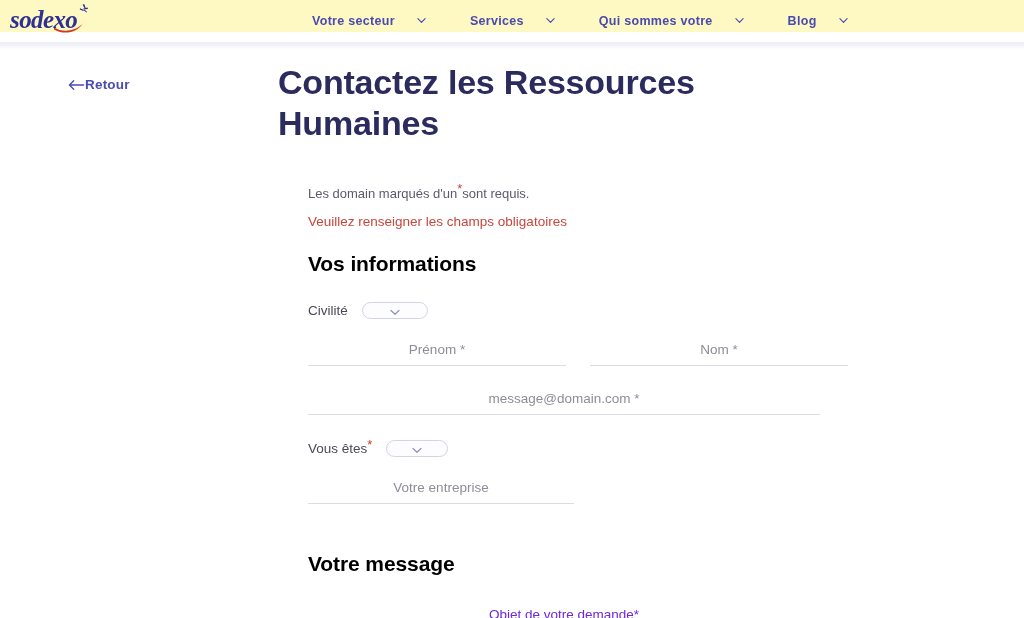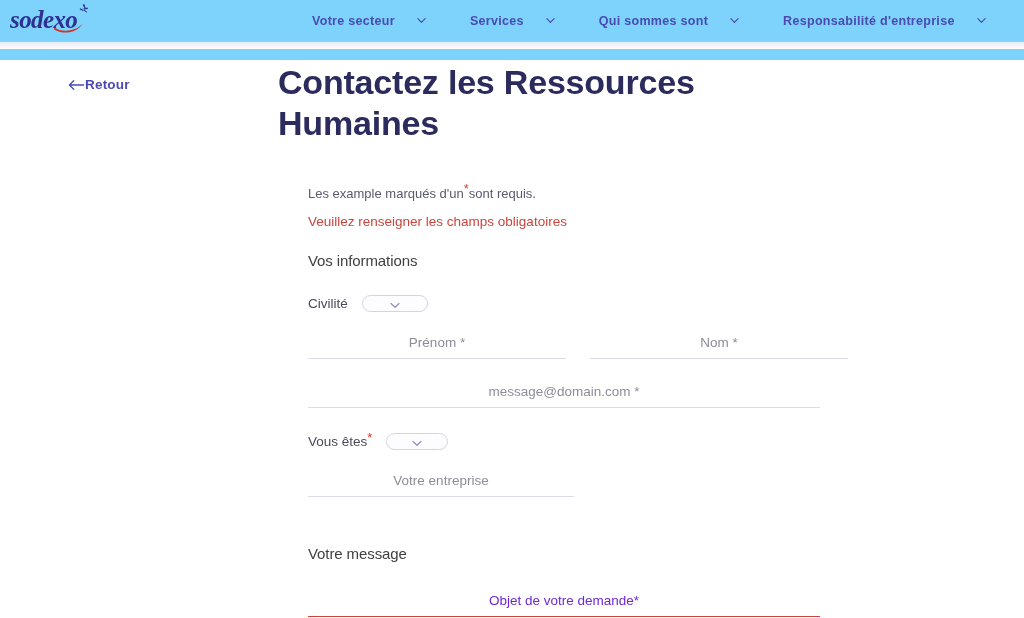--- a/index.html
+++ b/index.html
@@ -12,22 +12,22 @@
     height: 618px;
     background: #ffffff;
     font-family: "Liberation Sans", sans-serif;
     overflow: hidden;
     position: relative;
   }
 
   
   .header {
     position: relative;
-    height: 60px;
-    background: #7dd3fc;
+    height: 32px;
+    background: #fef9c3;
     display: flex;
     align-items: center;
   }
   .header-band {
     position: absolute;
     left: 0;
     right: 0;
     top: 42px;
     height: 7px;
     background: linear-gradient(to bottom, #ececf6 0%, #f4f4fa 60%, #ffffff 100%);
@@ -126,23 +126,23 @@
   }
 
   .error-msg {
     color: #c8453c;
     font-size: 13.5px;
     margin: 0 0 22px 0;
     line-height: 16px;
   }
 
   .section-title {
-    color: #404040;
-    font-size: 15px;
-    font-weight: normal;
+    color: #000000;
+    font-size: 21px;
+    font-weight: bold;
     margin: 0 0 26px 0;
     letter-spacing: -0.1px;
   }
   .section-title.msg { margin-top: 48px; margin-bottom: 30px; }
 
   
   .select-row {
     display: flex;
     align-items: center;
     gap: 14px;
@@ -245,36 +245,28 @@
     <div class="nav-item">
       <span>Services</span>
       <span class="chev">
         <svg viewBox="0 0 10 10" width="9" height="9">
             <path d="M1 3 L5 7 L9 3" fill="none" stroke="#4a4ab0" stroke-width="1.3" stroke-linecap="round" stroke-linejoin="round"></path>
           </svg>
       </span>
     </div>
 
     <div class="nav-item">
-      <span>Qui sommes sont</span>
+      <span>Qui sommes votre</span>
       <span class="chev">
         <svg viewBox="0 0 10 10" width="9" height="9">
             <path d="M1 3 L5 7 L9 3" fill="none" stroke="#4a4ab0" stroke-width="1.3" stroke-linecap="round" stroke-linejoin="round"></path>
           </svg>
       </span>
     </div>
 
-    <div class="nav-item">
-      <span>Responsabilité d'entreprise</span>
-      <span class="chev">
-        <svg viewBox="0 0 10 10" width="9" height="9">
-            <path d="M1 3 L5 7 L9 3" fill="none" stroke="#4a4ab0" stroke-width="1.3" stroke-linecap="round" stroke-linejoin="round"></path>
-          </svg>
-      </span>
-    </div>
 
     <div class="nav-item">
       <span>Blog</span>
       <span class="chev">
         <svg viewBox="0 0 10 10" width="9" height="9">
             <path d="M1 3 L5 7 L9 3" fill="none" stroke="#4a4ab0" stroke-width="1.3" stroke-linecap="round" stroke-linejoin="round"></path>
           </svg>
       </span>
     </div>
 
@@ -290,21 +282,21 @@
   </span>
   <span>Retour</span>
 </div>
 
 <div class="content">
   <h1 class="page-title">Contactez les Ressources Humaines</h1>
 </div>
 
 <div class="form-area">
 
-  <p class="required-note"><span>Les example marqués d'un</span><span class="req-star">*</span><span>sont requis.</span></p>
+  <p class="required-note"><span>Les domain marqués d'un</span><span class="req-star">*</span><span>sont requis.</span></p>
 
   <p class="error-msg">Veuillez renseigner les champs obligatoires</p>
 
   <h2 class="section-title">Vos informations</h2>
 
   <div class="select-row">
     <span class="field-label">Civilité</span>
     <div class="pill-select">
       <span>
         <svg viewBox="0 0 10 7" width="10" height="7">

